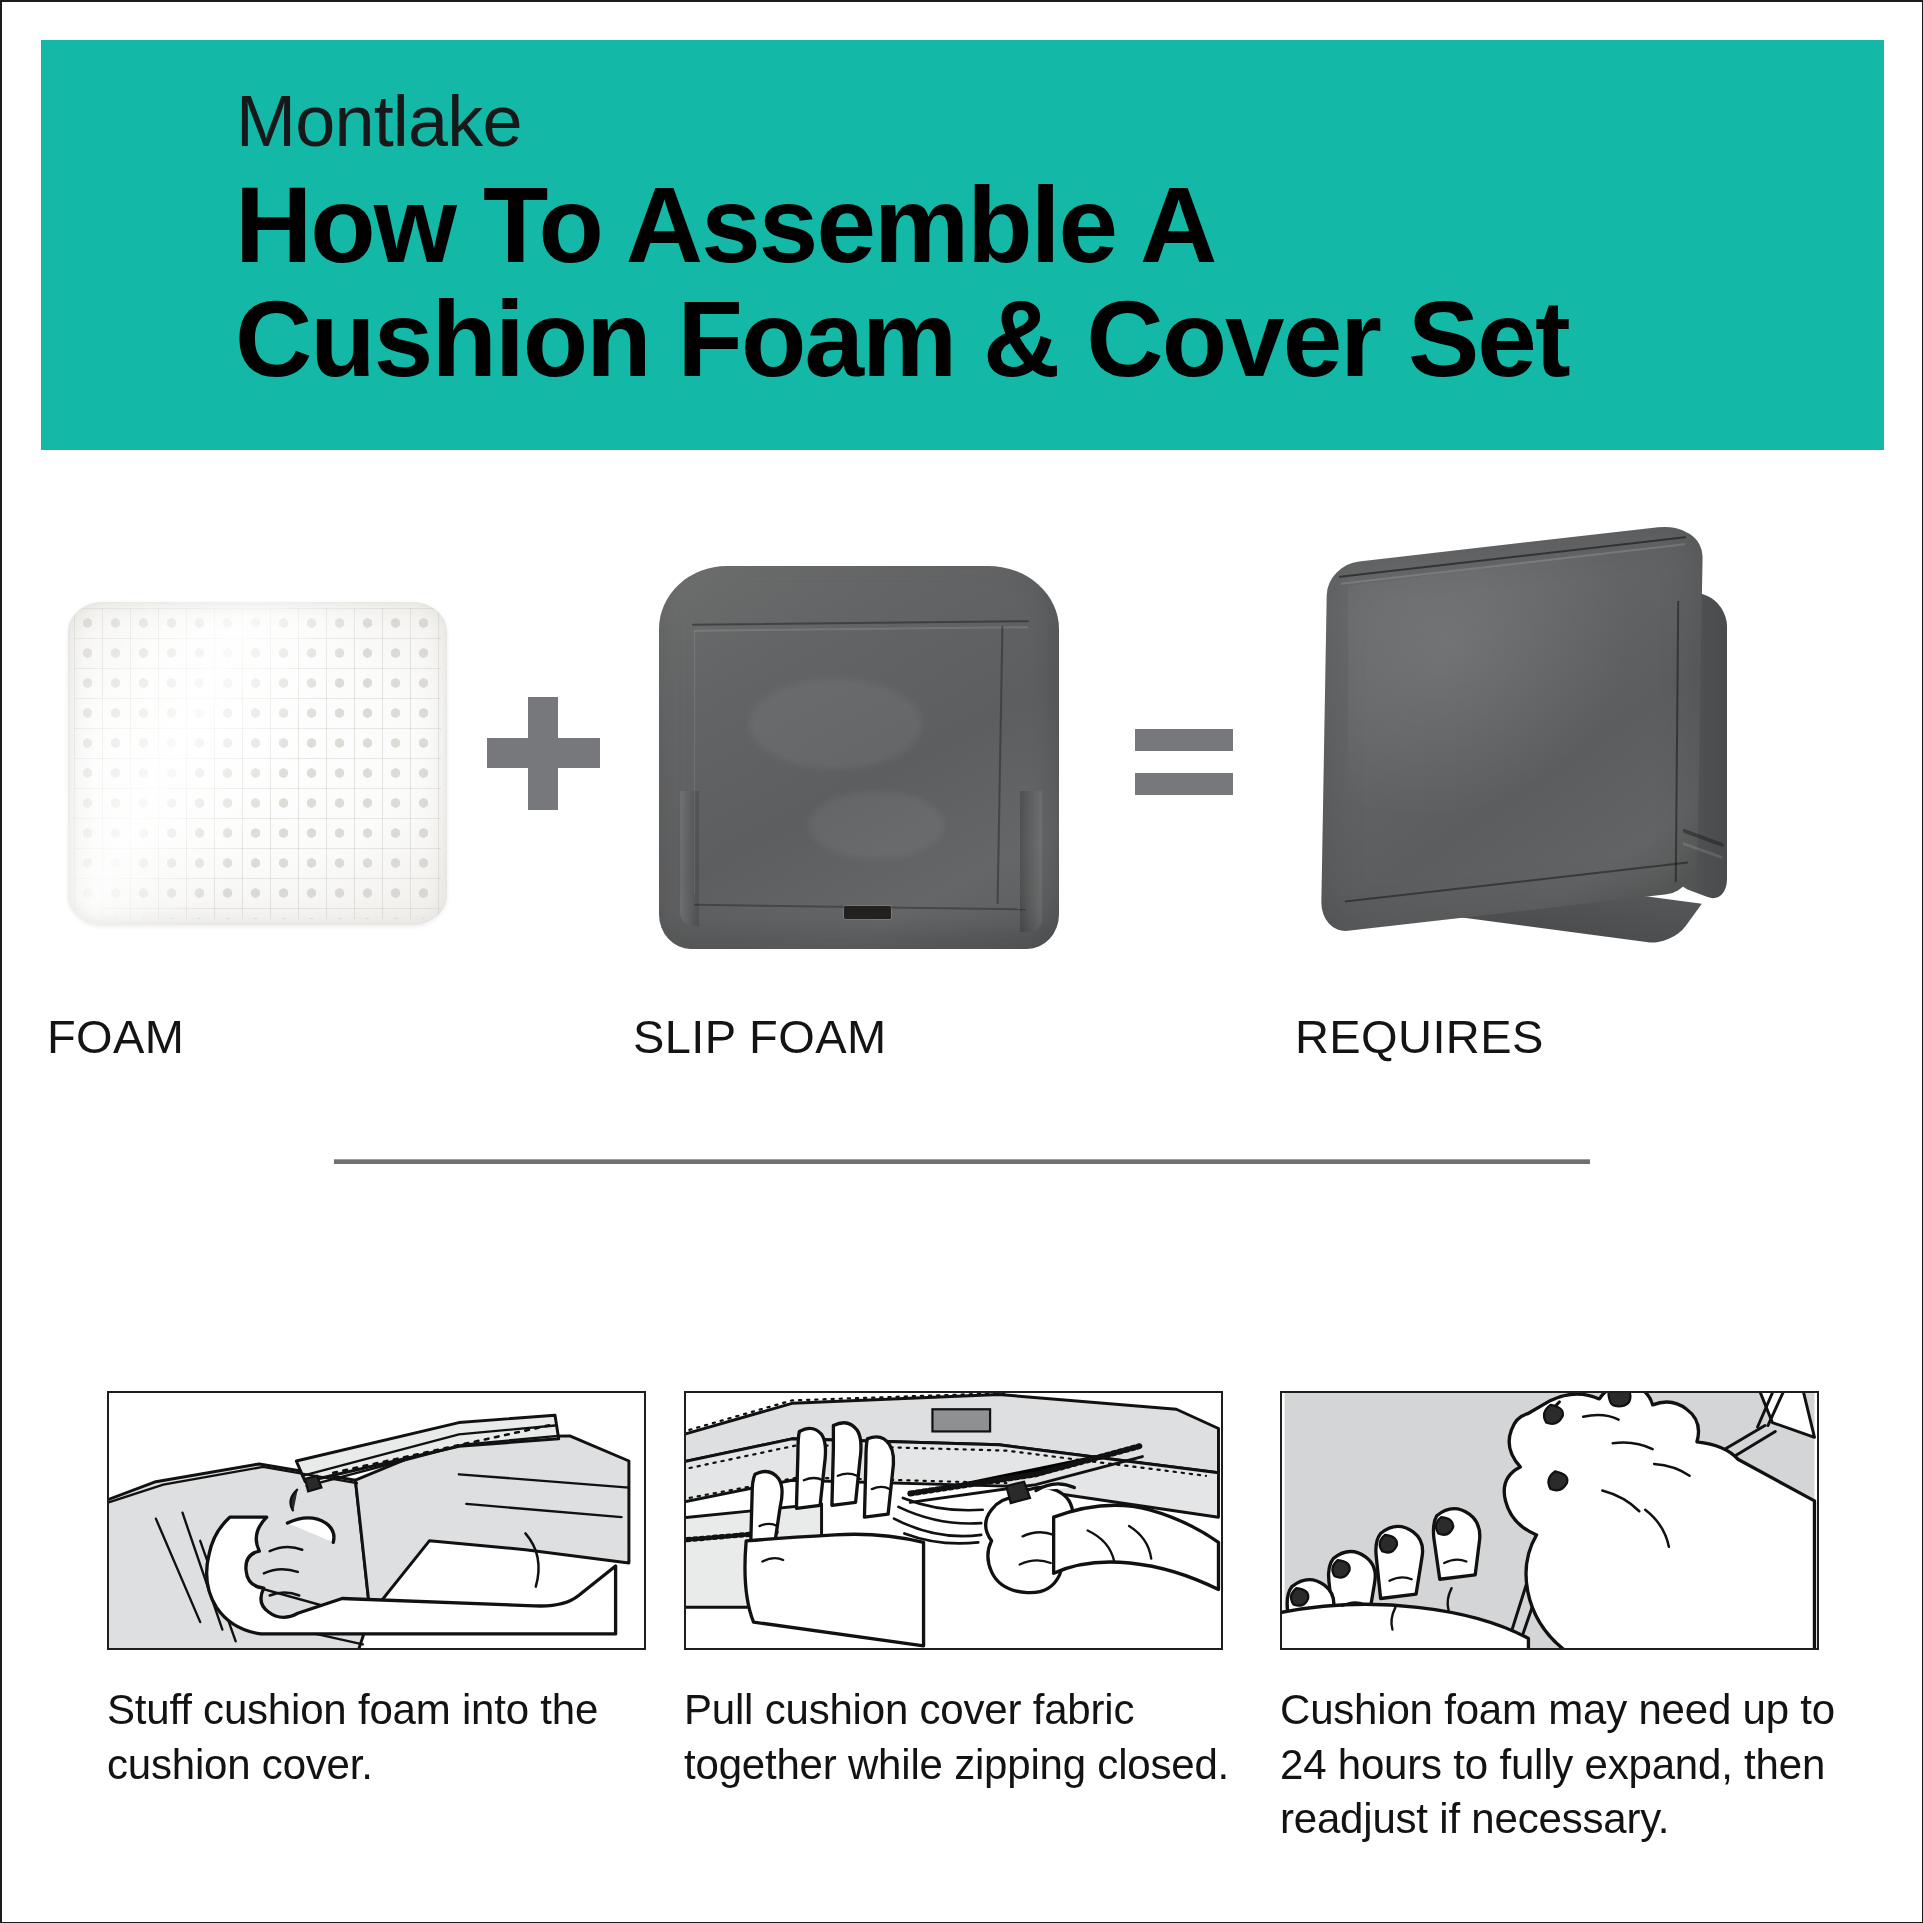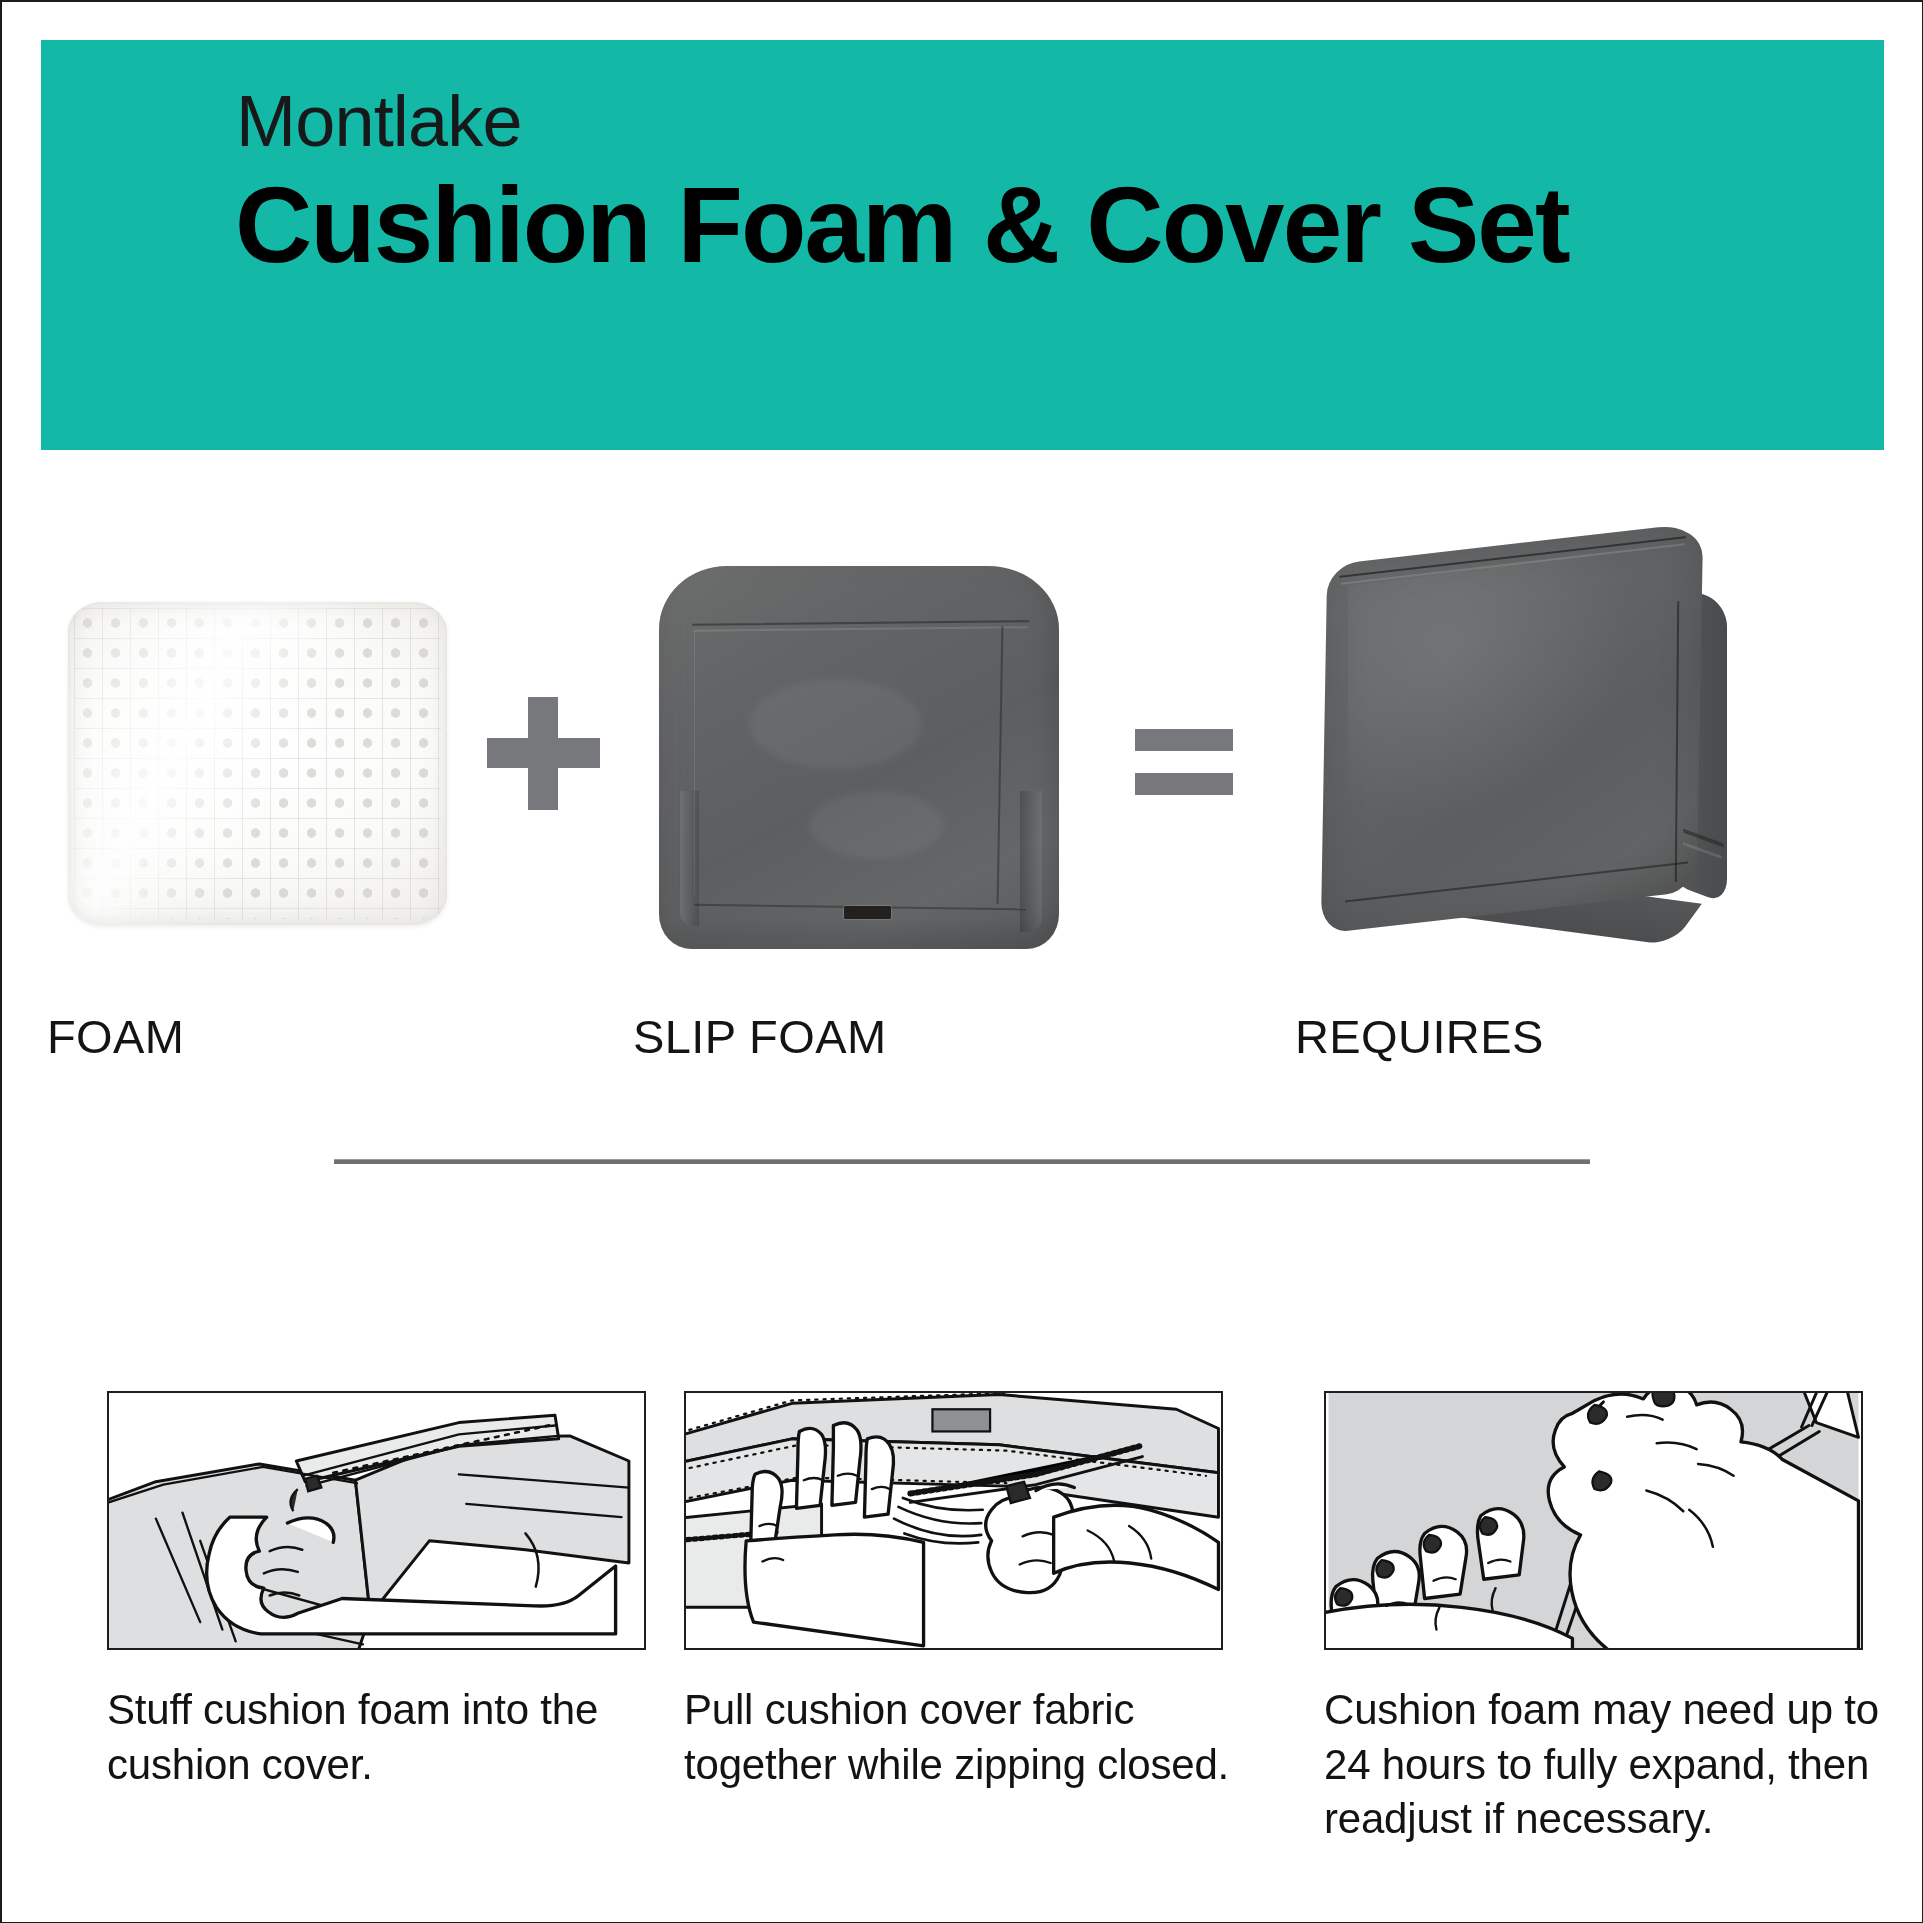--- a/index.html
+++ b/index.html
@@ -376,21 +376,21 @@
     width: 1924px;
     height: 496px;
   }
   .step {
     position: absolute;
     top: 0;
     width: 539px;
   }
   .step-1 { left: 105px; }
   .step-2 { left: 682px; }
-  .step-3 { left: 1278px; margin-left: 44px; }
+  .step-3 { left: 1278px; }
 
   .step-figure {
     position: relative;
     width: 539px;
     height: 259px;
     border: 2.3px solid #1e1e1e;
     background: #ffffff;
     box-sizing: border-box;
     overflow: hidden;
   }
@@ -408,20 +408,21 @@
   .step-3 .step-caption { width: 594px; }
 </style>
 </head>
 <body>
 
 <div id="page">
 
   <div class="header-band">
     <div class="brand-name">Montlake</div>
     <div class="headline">
+      <span class="l1">How To Assemble A</span>
       <span class="l2">Cushion Foam &amp; Cover Set</span>
     </div>
   </div>
 
   <div class="product-row">
 
     <div class="prod-slot slot-foam">
       <div class="foam-wrap">
         <div class="foam-body">
           <div class="foam-pattern"></div>

